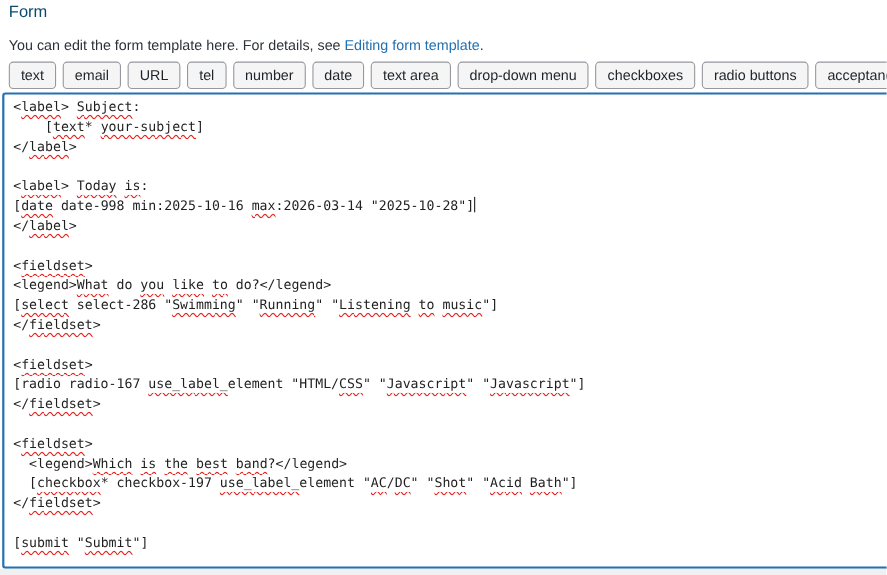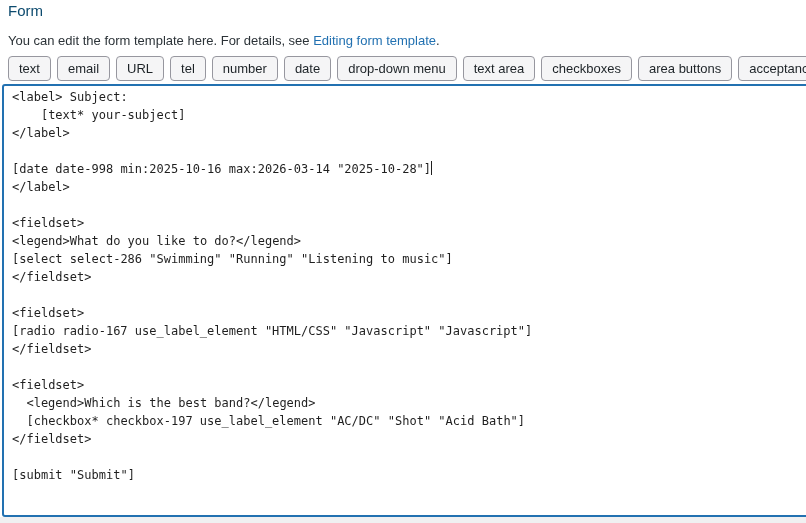--- a/index.html
+++ b/index.html
@@ -60,20 +60,21 @@
     font-size: 12px;
     line-height: 18px;
     color: #1f1f1f;
     overflow: hidden;
   }
   .code-line {
     min-height: 18px;
     white-space: pre;
   }
   .sq {
+    text-decoration: underline;
     text-decoration-style: wavy;
     text-decoration-color: #e3231e;
     text-decoration-thickness: 1px;
     text-underline-offset: 3px;
     text-decoration-skip-ink: none;
     margin-top: 32px;
   }
   .caret {
     display: inline-block;
     width: 1px;
@@ -94,32 +95,33 @@
 
 <p class="description"><span>You can edit the form template here. For details, see </span><a>Editing form template</a><span>.</span></p>
 
 <div class="tag-buttons">
     <button type="button" class="tag-btn">text</button>
     <button type="button" class="tag-btn">email</button>
     <button type="button" class="tag-btn">URL</button>
     <button type="button" class="tag-btn">tel</button>
     <button type="button" class="tag-btn">number</button>
     <button type="button" class="tag-btn">date</button>
+    <button type="button" class="tag-btn">text area</button>
     <button type="button" class="tag-btn">drop-down menu</button>
-    <button type="button" class="tag-btn">text area</button>
     <button type="button" class="tag-btn">checkboxes</button>
-    <button type="button" class="tag-btn">area buttons</button>
+    <button type="button" class="tag-btn">radio buttons</button>
     <button type="button" class="tag-btn">acceptance</button>
   </div>
 
 <div class="editor">
     <div class="code-line"><span>&lt;</span><span class="sq">label</span><span>&gt; </span><span class="sq">Subject</span><span>:</span></div>
     <div class="code-line"><span>    [</span><span class="sq">text</span><span>* </span><span class="sq">your-subject</span><span>]</span></div>
     <div class="code-line"><span>&lt;/</span><span class="sq">label</span><span>&gt;</span></div>
     <div class="code-line">&nbsp;</div>
+    <div class="code-line"><span>&lt;</span><span class="sq">label</span><span>&gt; </span><span class="sq">Today</span><span> </span><span class="sq">is</span><span>:</span></div>
     <div class="code-line"><span>[</span><span class="sq">date</span><span> date-998 min:2025-10-16 </span><span class="sq">max</span><span>:2026-03-14 "2025-10-28"]</span><span class="caret"></span></div>
     <div class="code-line"><span>&lt;/</span><span class="sq">label</span><span>&gt;</span></div>
     <div class="code-line">&nbsp;</div>
     <div class="code-line"><span>&lt;</span><span class="sq">fieldset</span><span>&gt;</span></div>
     <div class="code-line"><span>&lt;legend&gt;</span><span class="sq">What</span><span> do </span><span class="sq">you</span><span> </span><span class="sq">like</span><span> </span><span class="sq">to</span><span> do?&lt;/legend&gt;</span></div>
     <div class="code-line"><span>[</span><span class="sq">select</span><span> select-286 "</span><span class="sq">Swimming</span><span>" "</span><span class="sq">Running</span><span>" "</span><span class="sq">Listening</span><span> </span><span class="sq">to</span><span> </span><span class="sq">music</span><span>"]</span></div>
     <div class="code-line"><span>&lt;/</span><span class="sq">fieldset</span><span>&gt;</span></div>
     <div class="code-line">&nbsp;</div>
     <div class="code-line"><span>&lt;</span><span class="sq">fieldset</span><span>&gt;</span></div>
     <div class="code-line"><span>[radio radio-167 </span><span class="sq">use_label_</span><span>element "HTML/</span><span class="sq">CSS</span><span>" "</span><span class="sq">Javascript</span><span>" "</span><span class="sq">Javascript</span><span>"]</span></div>

